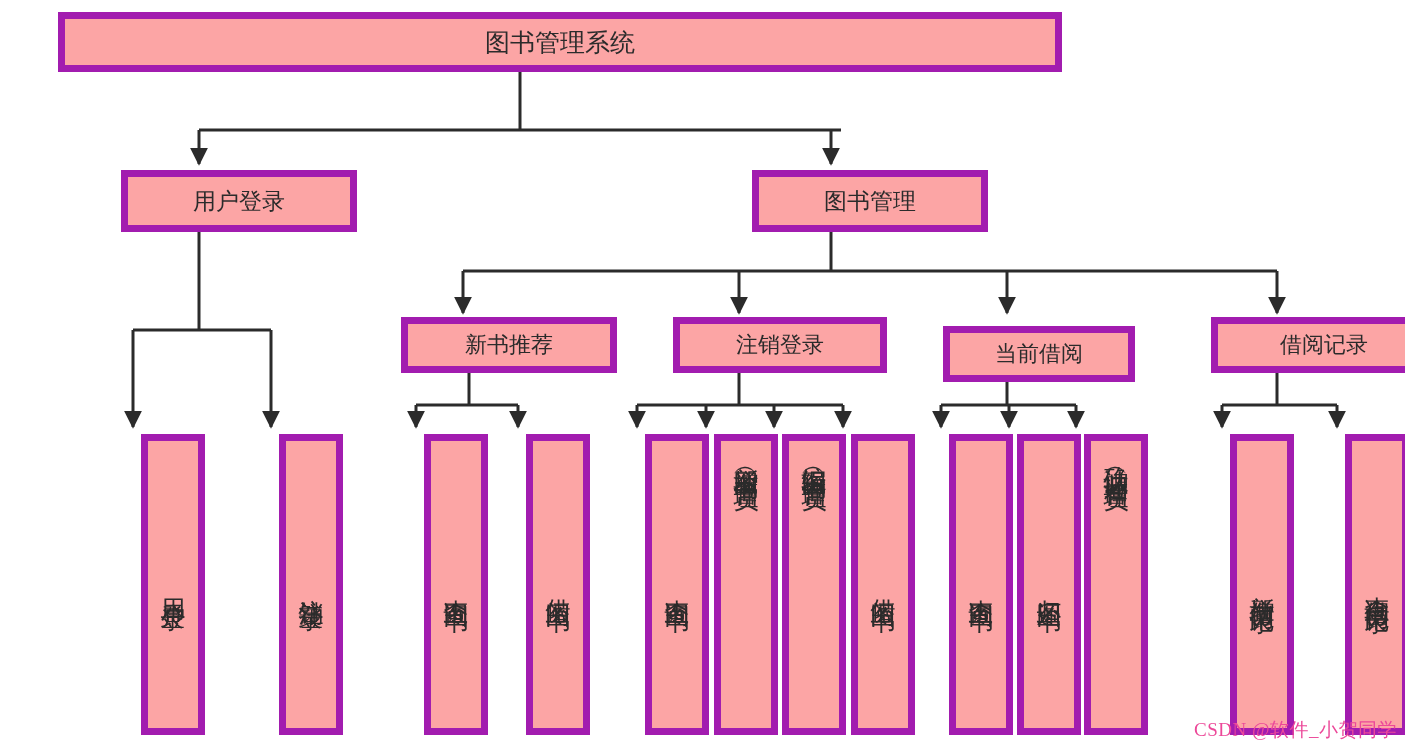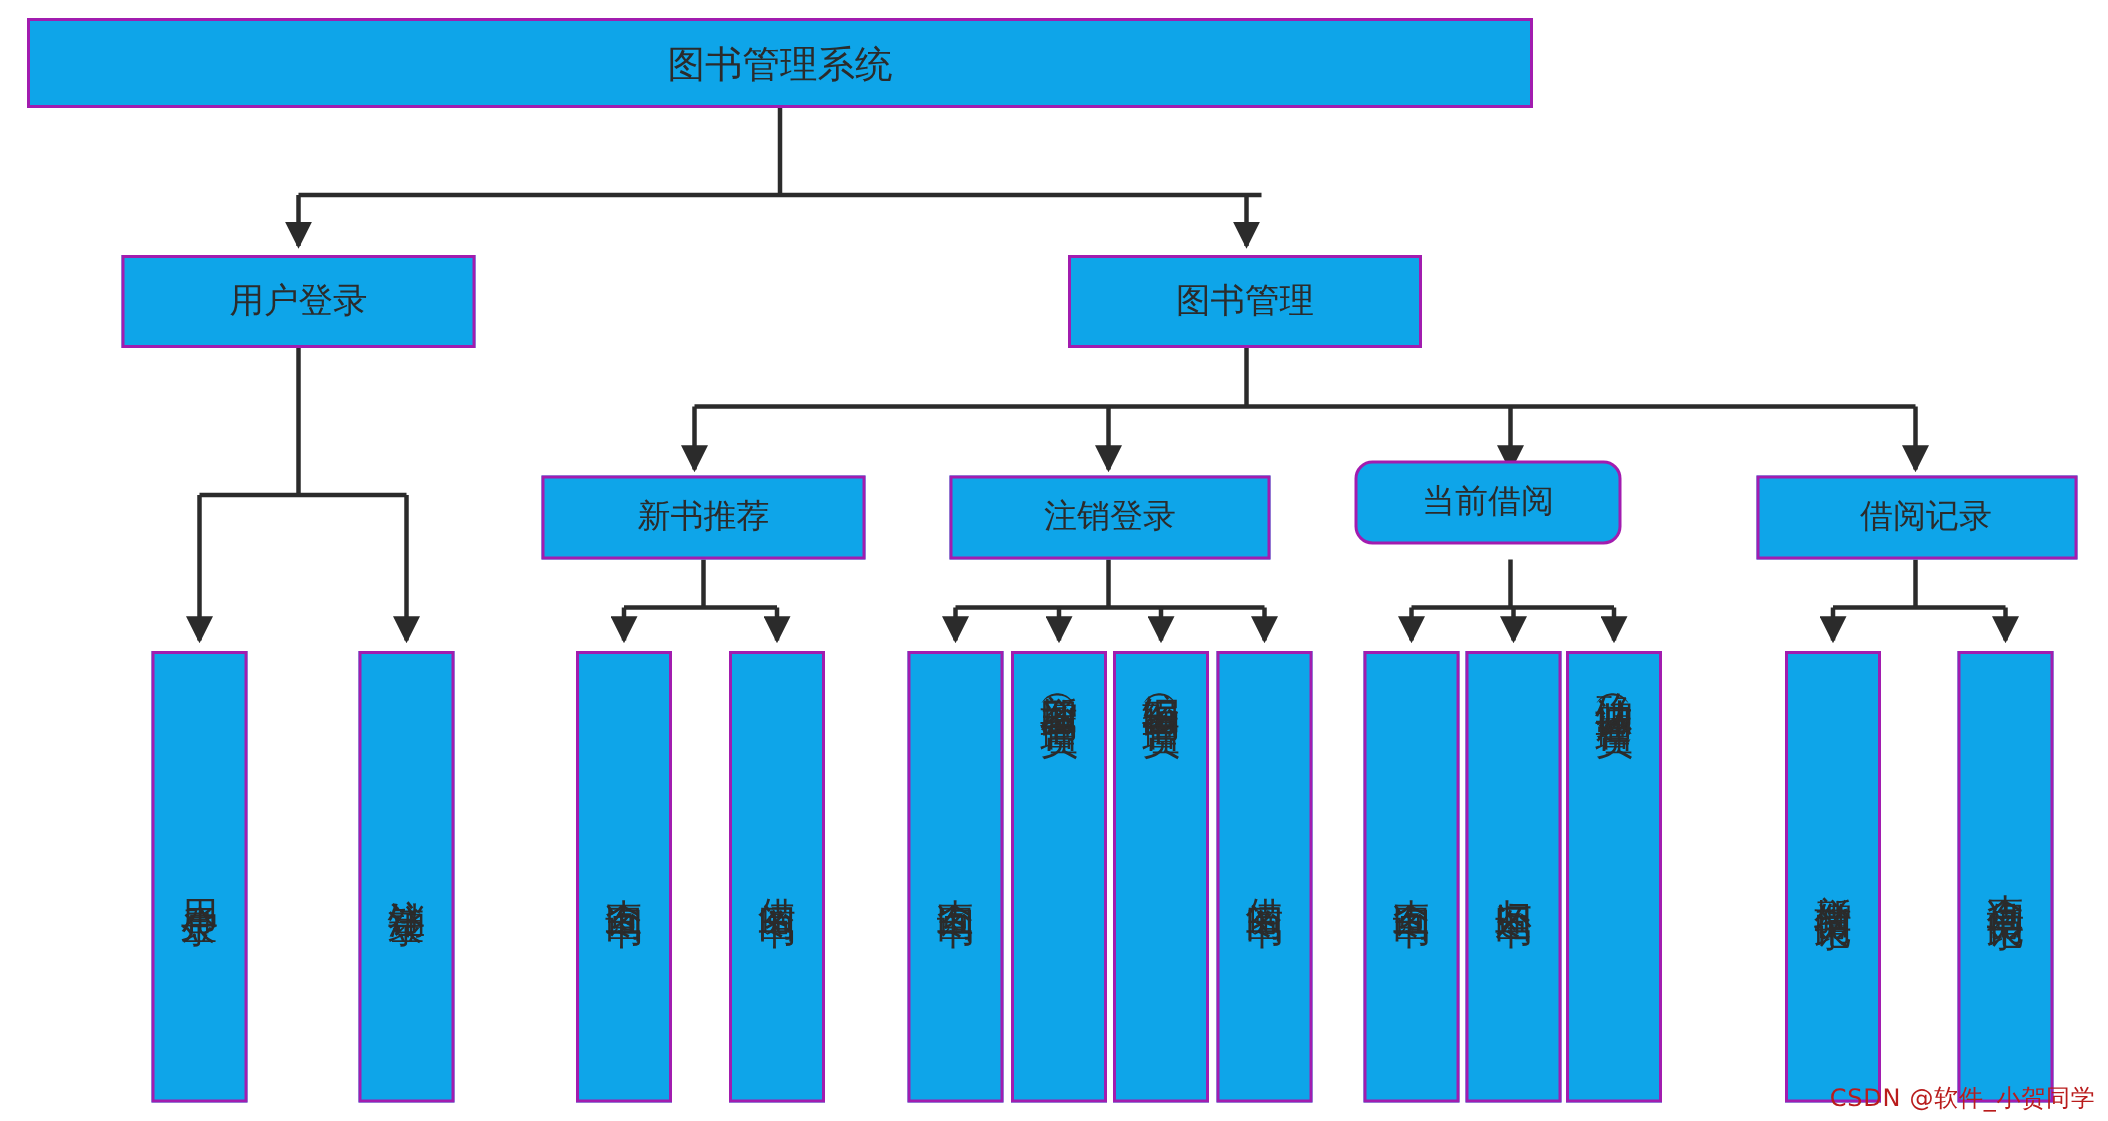--- a/index.html
+++ b/index.html
@@ -24,27 +24,28 @@
     left: 0;
     top: 0;
     width: 1405px;
     height: 747px;
     pointer-events: none;
   }
   
   .node {
     position: absolute;
     box-sizing: border-box;
-    background: #0ea5e9;
-    border: 2px solid #a21caf;
+    background: #fca5a5;
+    border: 7px solid #a21caf;
     display: flex;
     align-items: center;
     justify-content: center;
     color: #2b2b2b;
     line-height: 1.0;
+    margin-left: 40px;
   }
   .node-root {
     font-size: 25px;
   }
   .node-l1 {
     font-size: 23px;
   }
   .node-l2 {
     font-size: 22px;
     align-items: center;
@@ -69,24 +70,25 @@
     display: block;
     writing-mode: vertical-rl;
     text-orientation: upright;
     white-space: nowrap;
   }
   
   #watermark {
     position: absolute;
     right: 8px;
     bottom: 4px;
-    font-size: 16px;
-    color: #b91c1c;
+    font-size: 19px;
+    color: #ec4899;
     white-space: nowrap;
     letter-spacing: 0.5px;
+    font-family: Liberation Serif, serif;
   }
 </style>
 </head>
 <body>
 
 <div id="diagram-root">
 
   <svg id="connector-layer" viewBox="0 0 1405 747" width="1405" height="747" xmlns="http://www.w3.org/2000/svg">
     <defs>
       <marker id="arrow" viewBox="0 0 10 10" refX="9" refY="5" markerWidth="6" markerHeight="6" orient="auto-start-reverse">
@@ -151,21 +153,21 @@
   </div>
 
   <div class="node node-l2" style="left:361px; top:317px; width:216px; height:56px;">
     <span>新书推荐</span>
   </div>
 
   <div class="node node-l2" style="left:633px; top:317px; width:214px; height:56px;">
     <span>注销登录</span>
   </div>
 
-  <div class="node node-l2" style="left:903px; top:307px; width:178px; height:56px;border-radius:12px;">
+  <div class="node node-l2" style="left:903px; top:326px; width:192px; height:56px;">
     <span>当前借阅</span>
   </div>
 
   <div class="node node-l2" style="left:1171px; top:317px; width:214px; height:56px;padding-left:12px;">
     <span>借阅记录</span>
   </div>
 
   <div class="node node-leaf align-center" style="left:101px; top:434px; width:64px; height:301px;">
     <span class="leaf-text">用户登录</span>
   </div>

